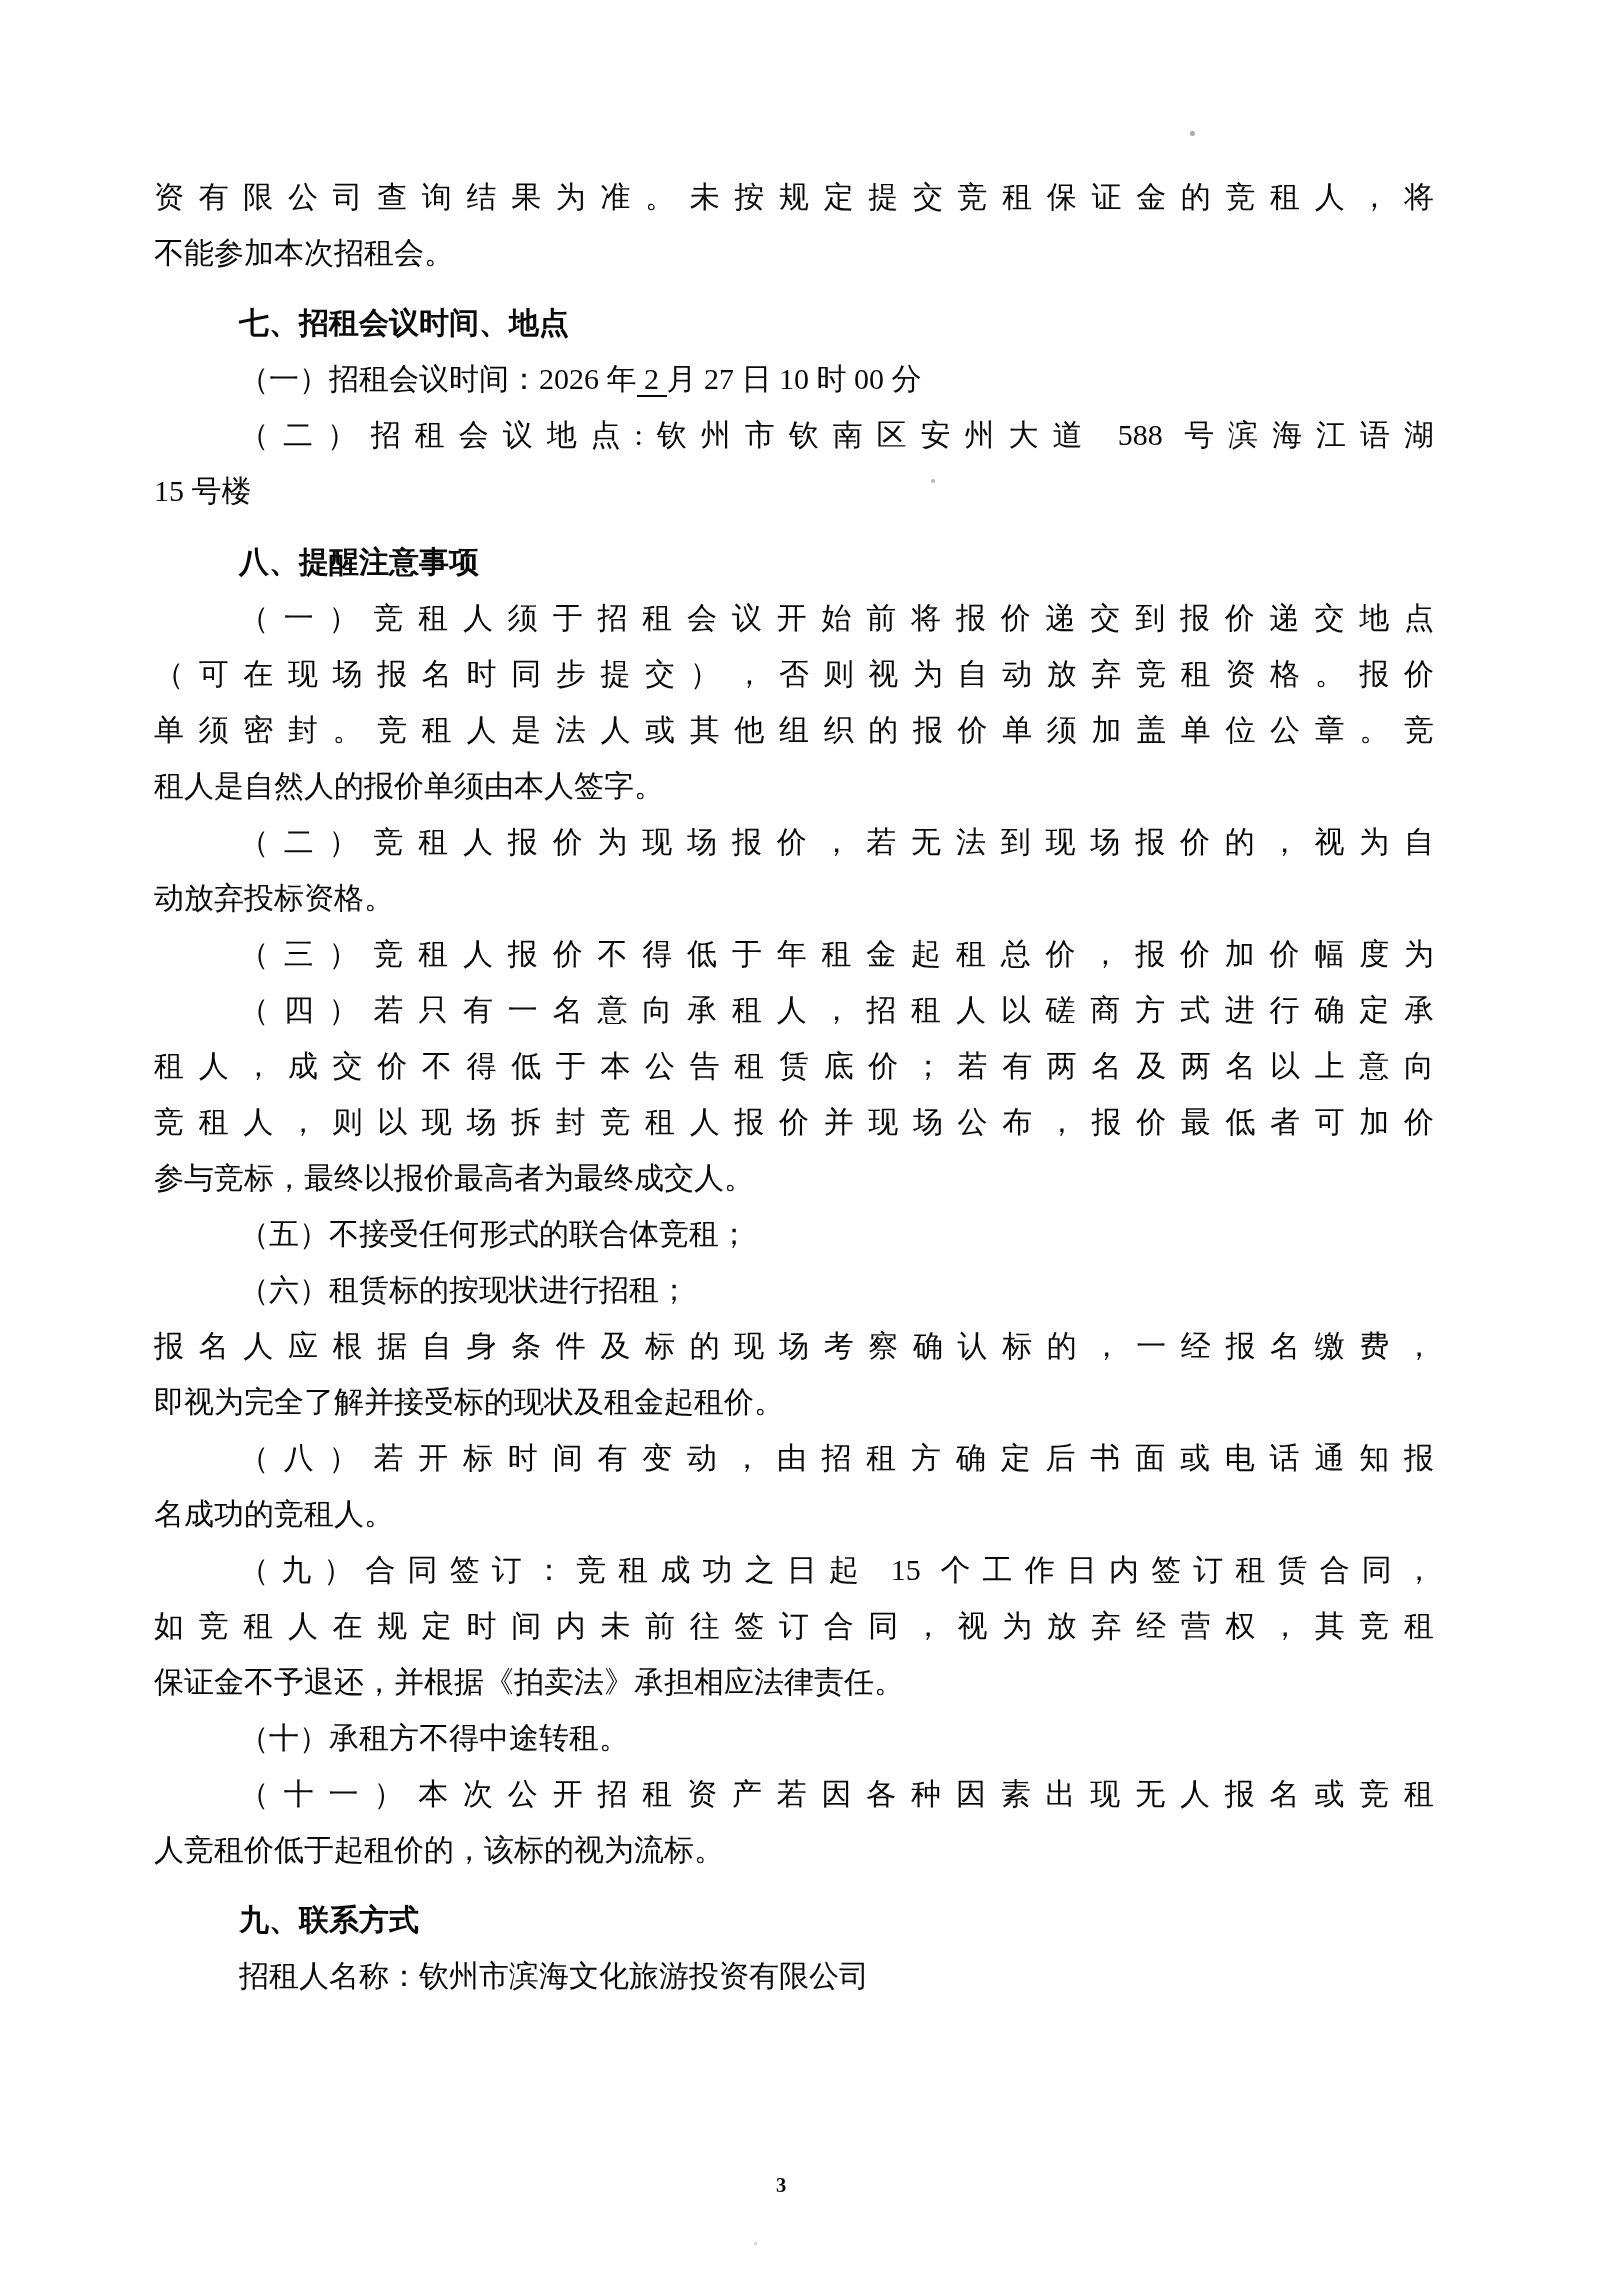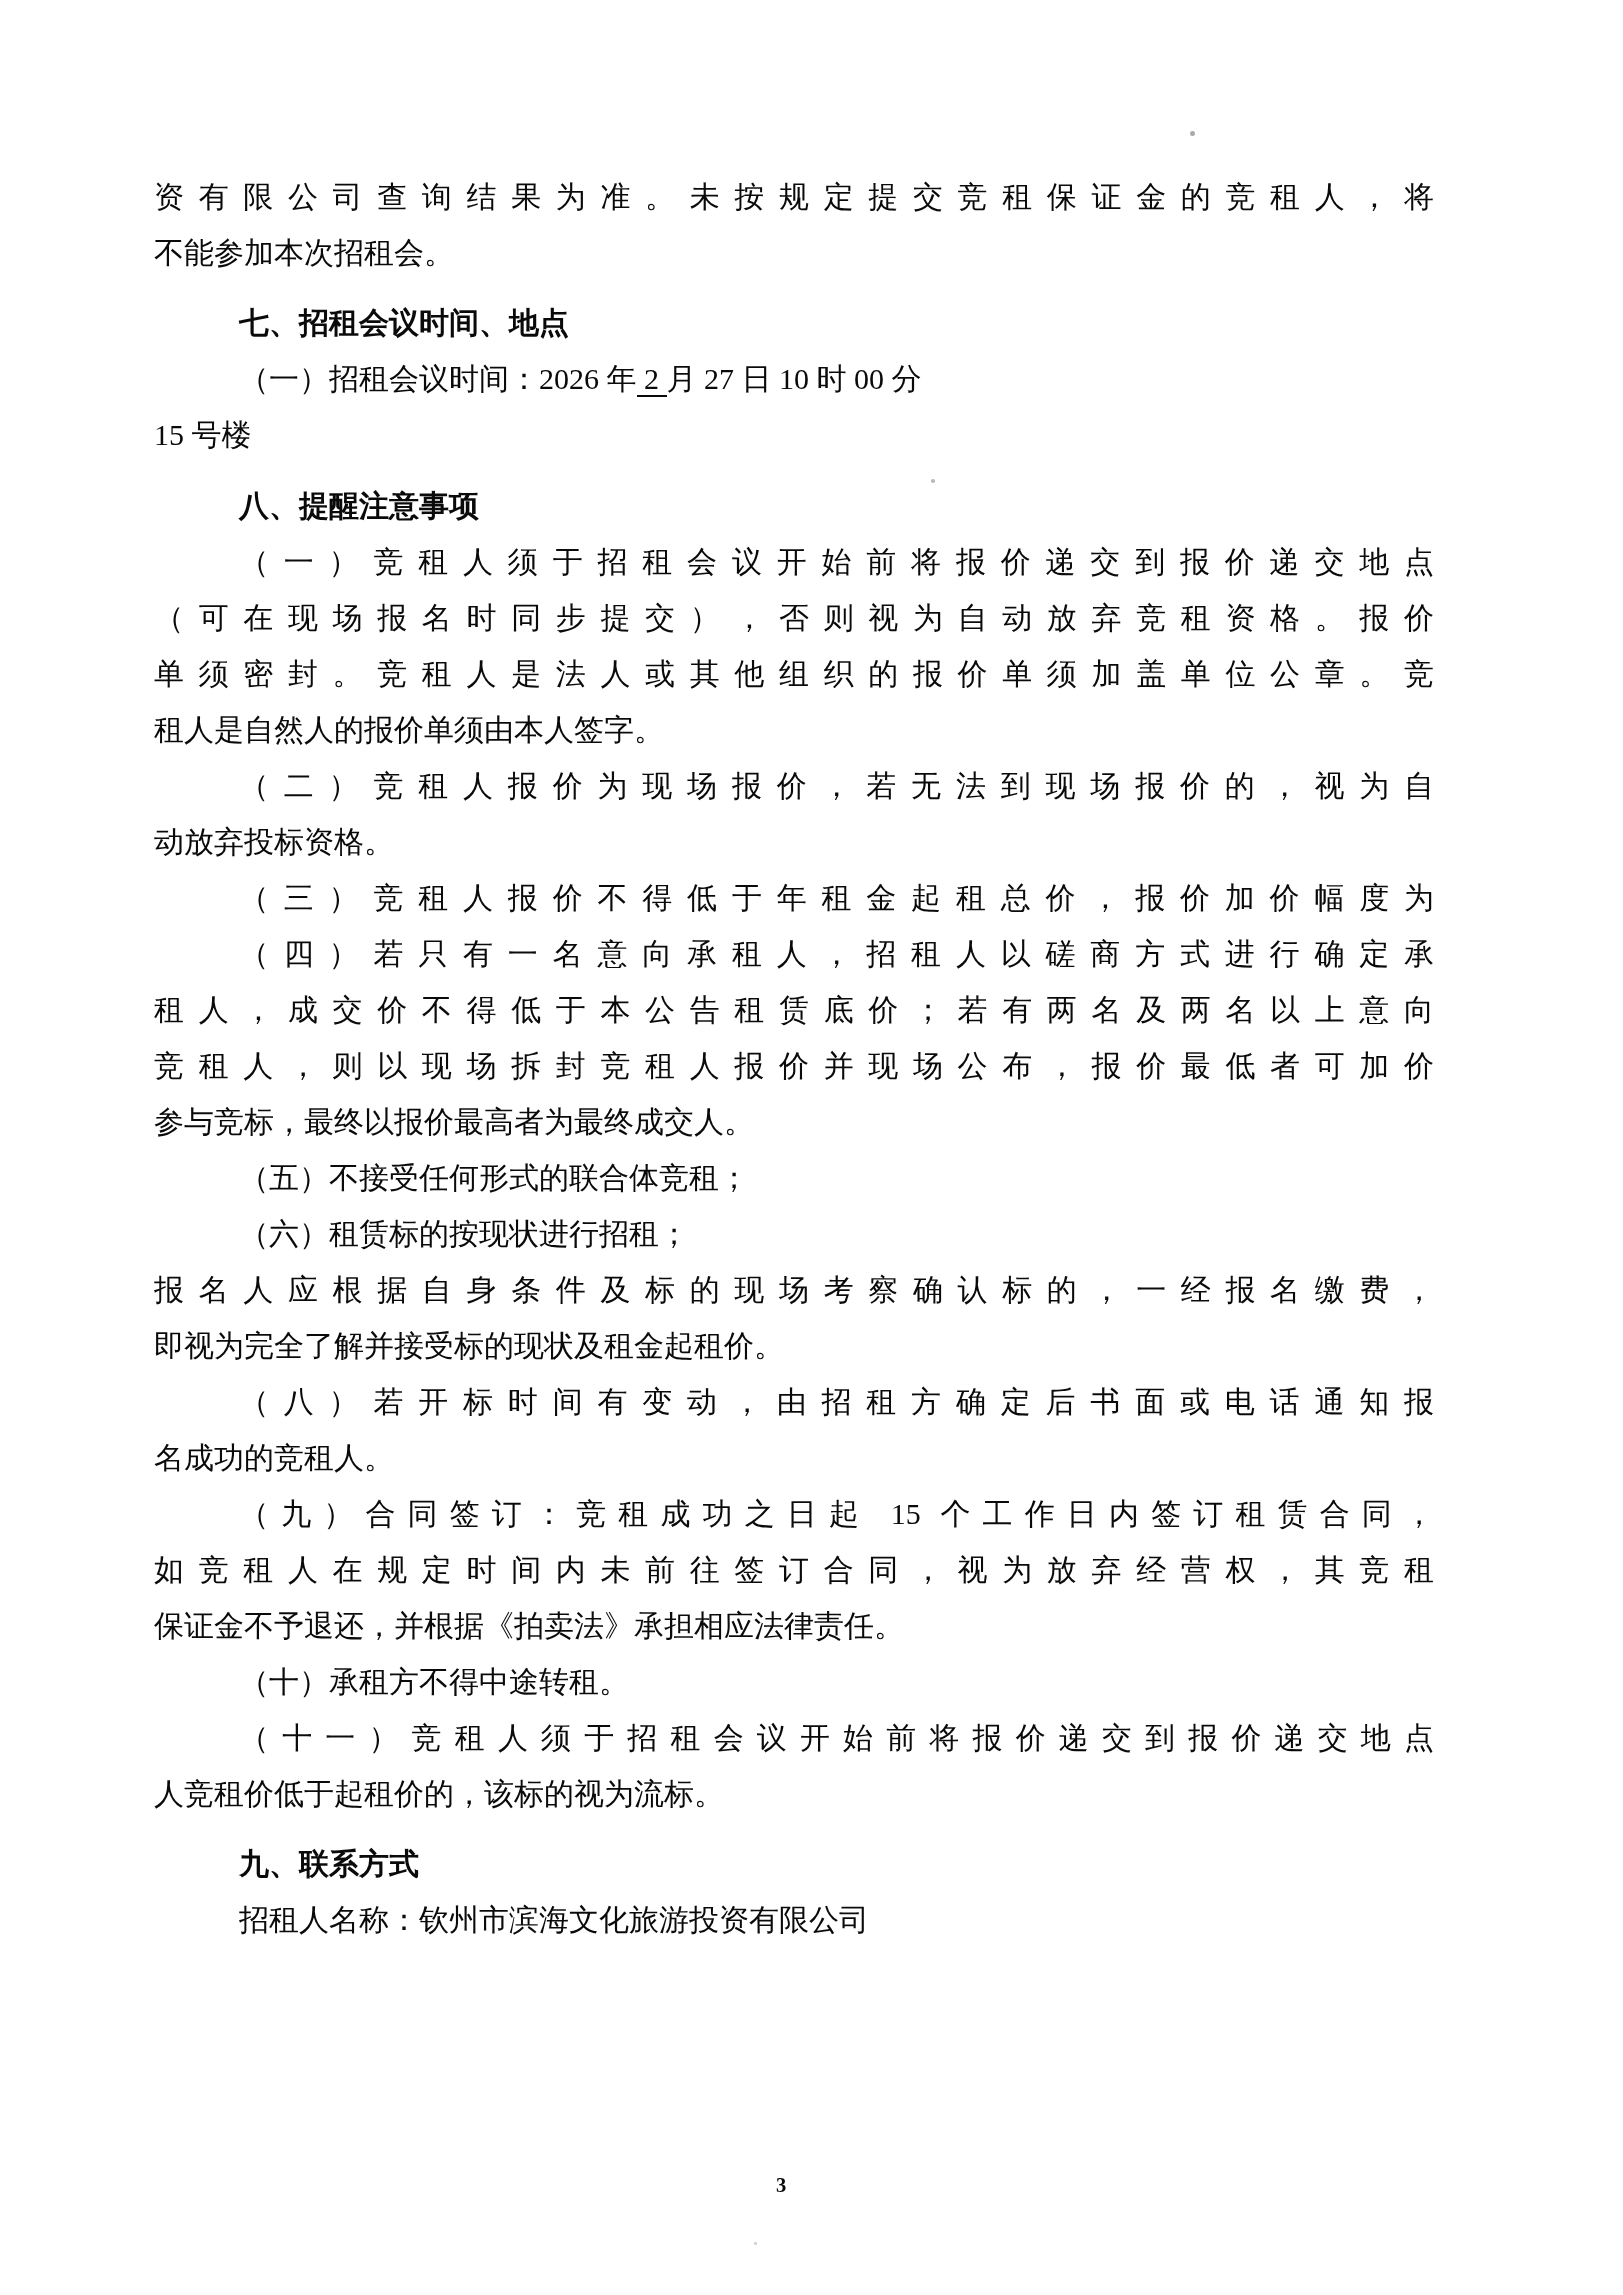--- a/index.html
+++ b/index.html
@@ -64,20 +64,21 @@
 </style>
 </head>
 <body>
 
 <div class="page">
   <div class="doc-text" id="doc-text">
       <div class="line justify">资有限公司查询结果为准。未按规定提交竞租保证金的竞租人，将</div>
       <div class="line">不能参加本次招租会。</div>
       <div class="line heading indent">七、招租会议时间、地点</div>
       <div class="line indent"><span>（一）招租会议时间：2026 年</span><span class="u"> 2 </span><span>月 27 日 10 时 00 分</span></div>
+      <div class="line indent justify">（二）招租会议地点:钦州市钦南区安州大道 588 号滨海江语湖</div>
       <div class="line">15 号楼</div>
       <div class="line heading indent">八、提醒注意事项</div>
       <div class="line indent justify">（一）竞租人须于招租会议开始前将报价递交到报价递交地点</div>
       <div class="line justify">（可在现场报名时同步提交），否则视为自动放弃竞租资格。报价</div>
       <div class="line justify">单须密封。竞租人是法人或其他组织的报价单须加盖单位公章。竞</div>
       <div class="line">租人是自然人的报价单须由本人签字。</div>
       <div class="line indent justify">（二）竞租人报价为现场报价，若无法到现场报价的，视为自</div>
       <div class="line">动放弃投标资格。</div>
       <div class="line indent justify">（三）竞租人报价不得低于年租金起租总价，报价加价幅度为</div>
       <div class="line indent justify">（四）若只有一名意向承租人，招租人以磋商方式进行确定承</div>
@@ -87,21 +88,21 @@
       <div class="line indent">（五）不接受任何形式的联合体竞租；</div>
       <div class="line indent">（六）租赁标的按现状进行招租；</div>
       <div class="line justify">报名人应根据自身条件及标的现场考察确认标的，一经报名缴费，</div>
       <div class="line">即视为完全了解并接受标的现状及租金起租价。</div>
       <div class="line indent justify">（八）若开标时间有变动，由招租方确定后书面或电话通知报</div>
       <div class="line">名成功的竞租人。</div>
       <div class="line indent justify">（九）合同签订：竞租成功之日起 15 个工作日内签订租赁合同，</div>
       <div class="line justify">如竞租人在规定时间内未前往签订合同，视为放弃经营权，其竞租</div>
       <div class="line">保证金不予退还，并根据《拍卖法》承担相应法律责任。</div>
       <div class="line indent">（十）承租方不得中途转租。</div>
-      <div class="line indent justify">（十一）竞租人须于招租会议开始前将报价递交到报价递交地点</div>
+      <div class="line indent justify">（十一）本次公开招租资产若因各种因素出现无人报名或竞租</div>
       <div class="line">人竞租价低于起租价的，该标的视为流标。</div>
       <div class="line heading indent">九、联系方式</div>
       <div class="line indent">招租人名称：钦州市滨海文化旅游投资有限公司</div>
     </div>
   <div class="page-number">3</div>
   <div id="specks">
       <div class="speck" style="left: 1190px; top: 131px; width: 4.6px; height: 4.6px; opacity: 0.55;"></div>
       <div class="speck" style="left: 931px; top: 479px; width: 3.6px; height: 3.6px; opacity: 0.45;"></div>
       <div class="speck" style="left: 754px; top: 2242px; width: 2.6px; height: 2.6px; opacity: 0.3;"></div>
     </div>

